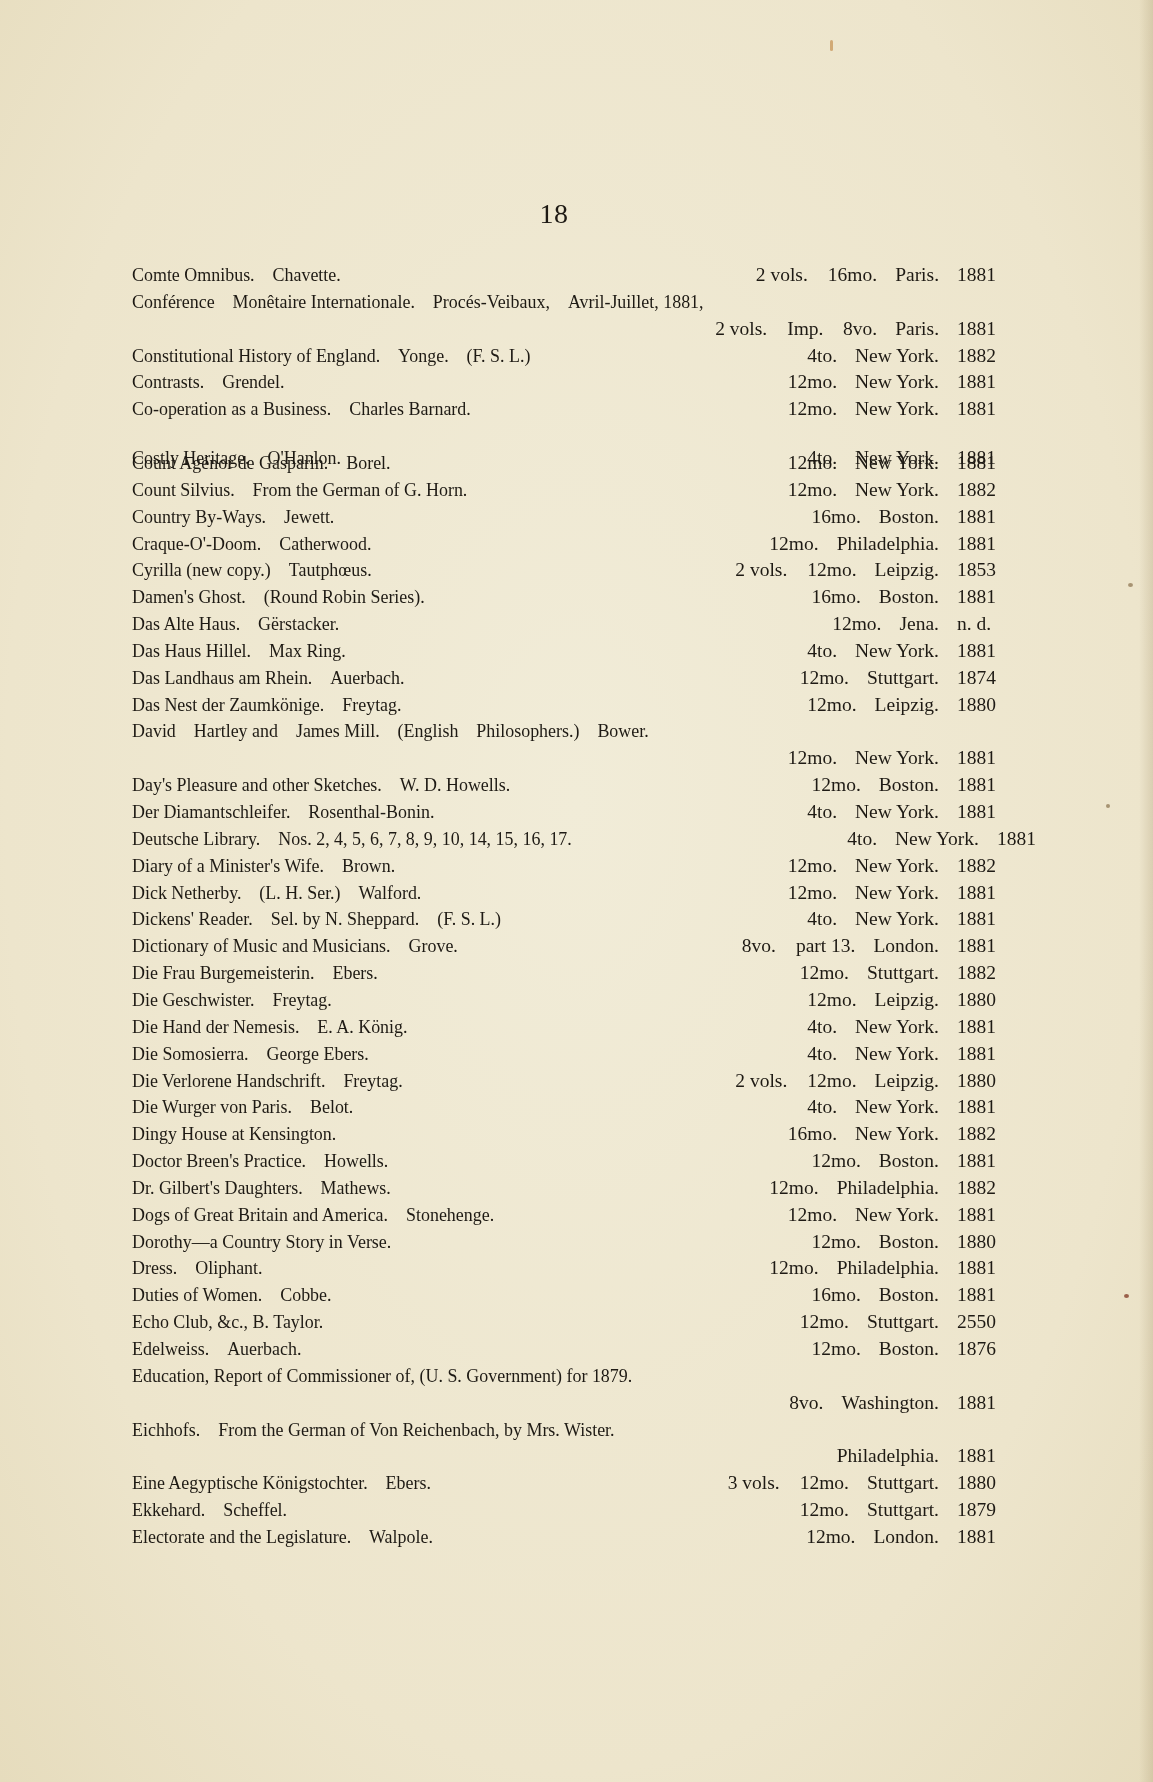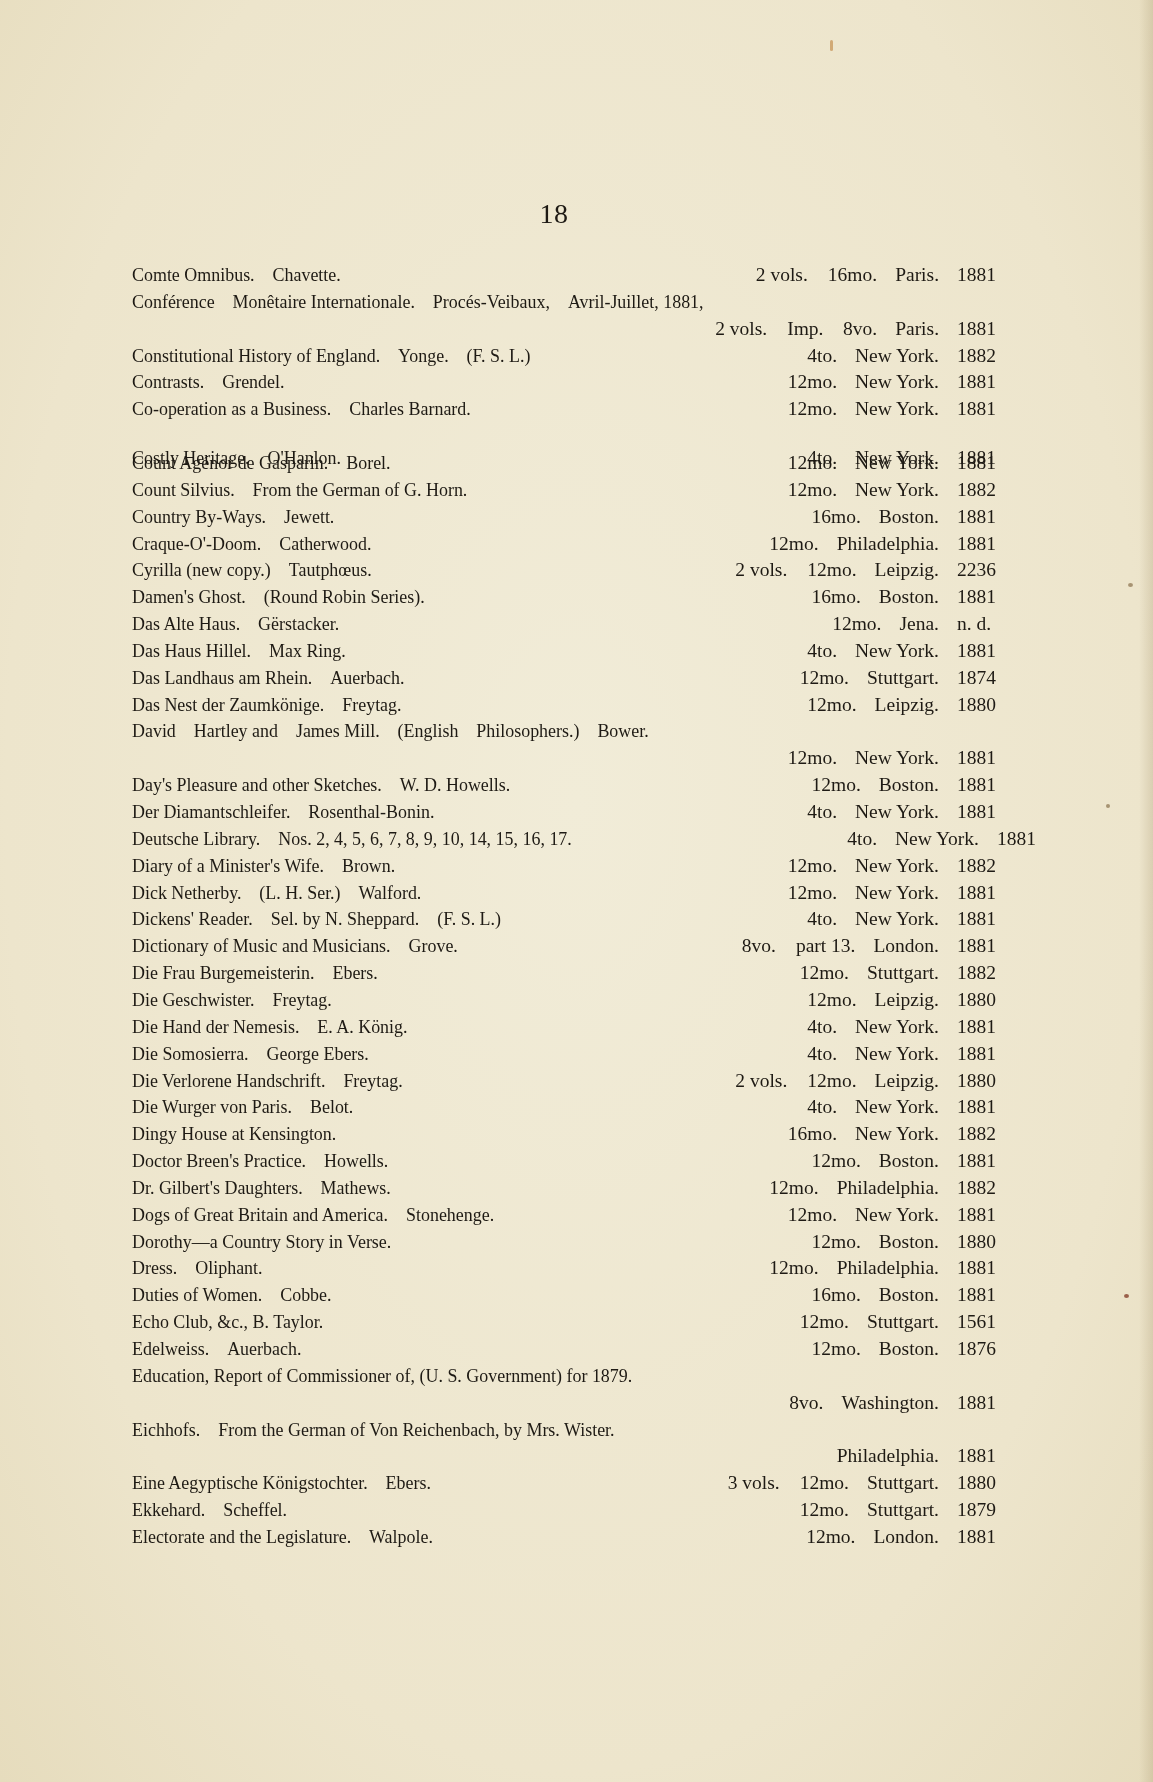--- a/index.html
+++ b/index.html
@@ -130,21 +130,21 @@
         <span class="place">Philadelphia.</span>
         <span class="year">1881</span>
       </span>
     </div>
     <div class="row" style="top: 556.35px;">
       <span class="cell title">Cyrilla (new copy.)  Tautphœus.</span>
       <span class="right">
         <span class="vols">2 vols.</span>
         <span class="fmt">12mo.</span>
         <span class="place">Leipzig.</span>
-        <span class="year">2236</span>
+        <span class="year">1853</span>
       </span>
     </div>
     <div class="row" style="top: 583.2px;">
       <span class="cell title">Damen's Ghost.  (Round Robin Series).</span>
       <span class="right">
         <span class="fmt">16mo.</span>
         <span class="place">Boston.</span>
         <span class="year">1881</span>
       </span>
     </div>
@@ -350,21 +350,21 @@
         <span class="fmt">16mo.</span>
         <span class="place">Boston.</span>
         <span class="year">1881</span>
       </span>
     </div>
     <div class="row" style="top: 1308.15px;">
       <span class="cell title">Echo Club, &amp;c., B. Taylor.</span>
       <span class="right">
         <span class="fmt">12mo.</span>
         <span class="place">Stuttgart.</span>
-        <span class="year">1561</span>
+        <span class="year">2550</span>
       </span>
     </div>
     <div class="row" style="top: 1335px;">
       <span class="cell title">Edelweiss.  Auerbach.</span>
       <span class="right">
         <span class="fmt">12mo.</span>
         <span class="place">Boston.</span>
         <span class="year">1876</span>
       </span>
     </div>

